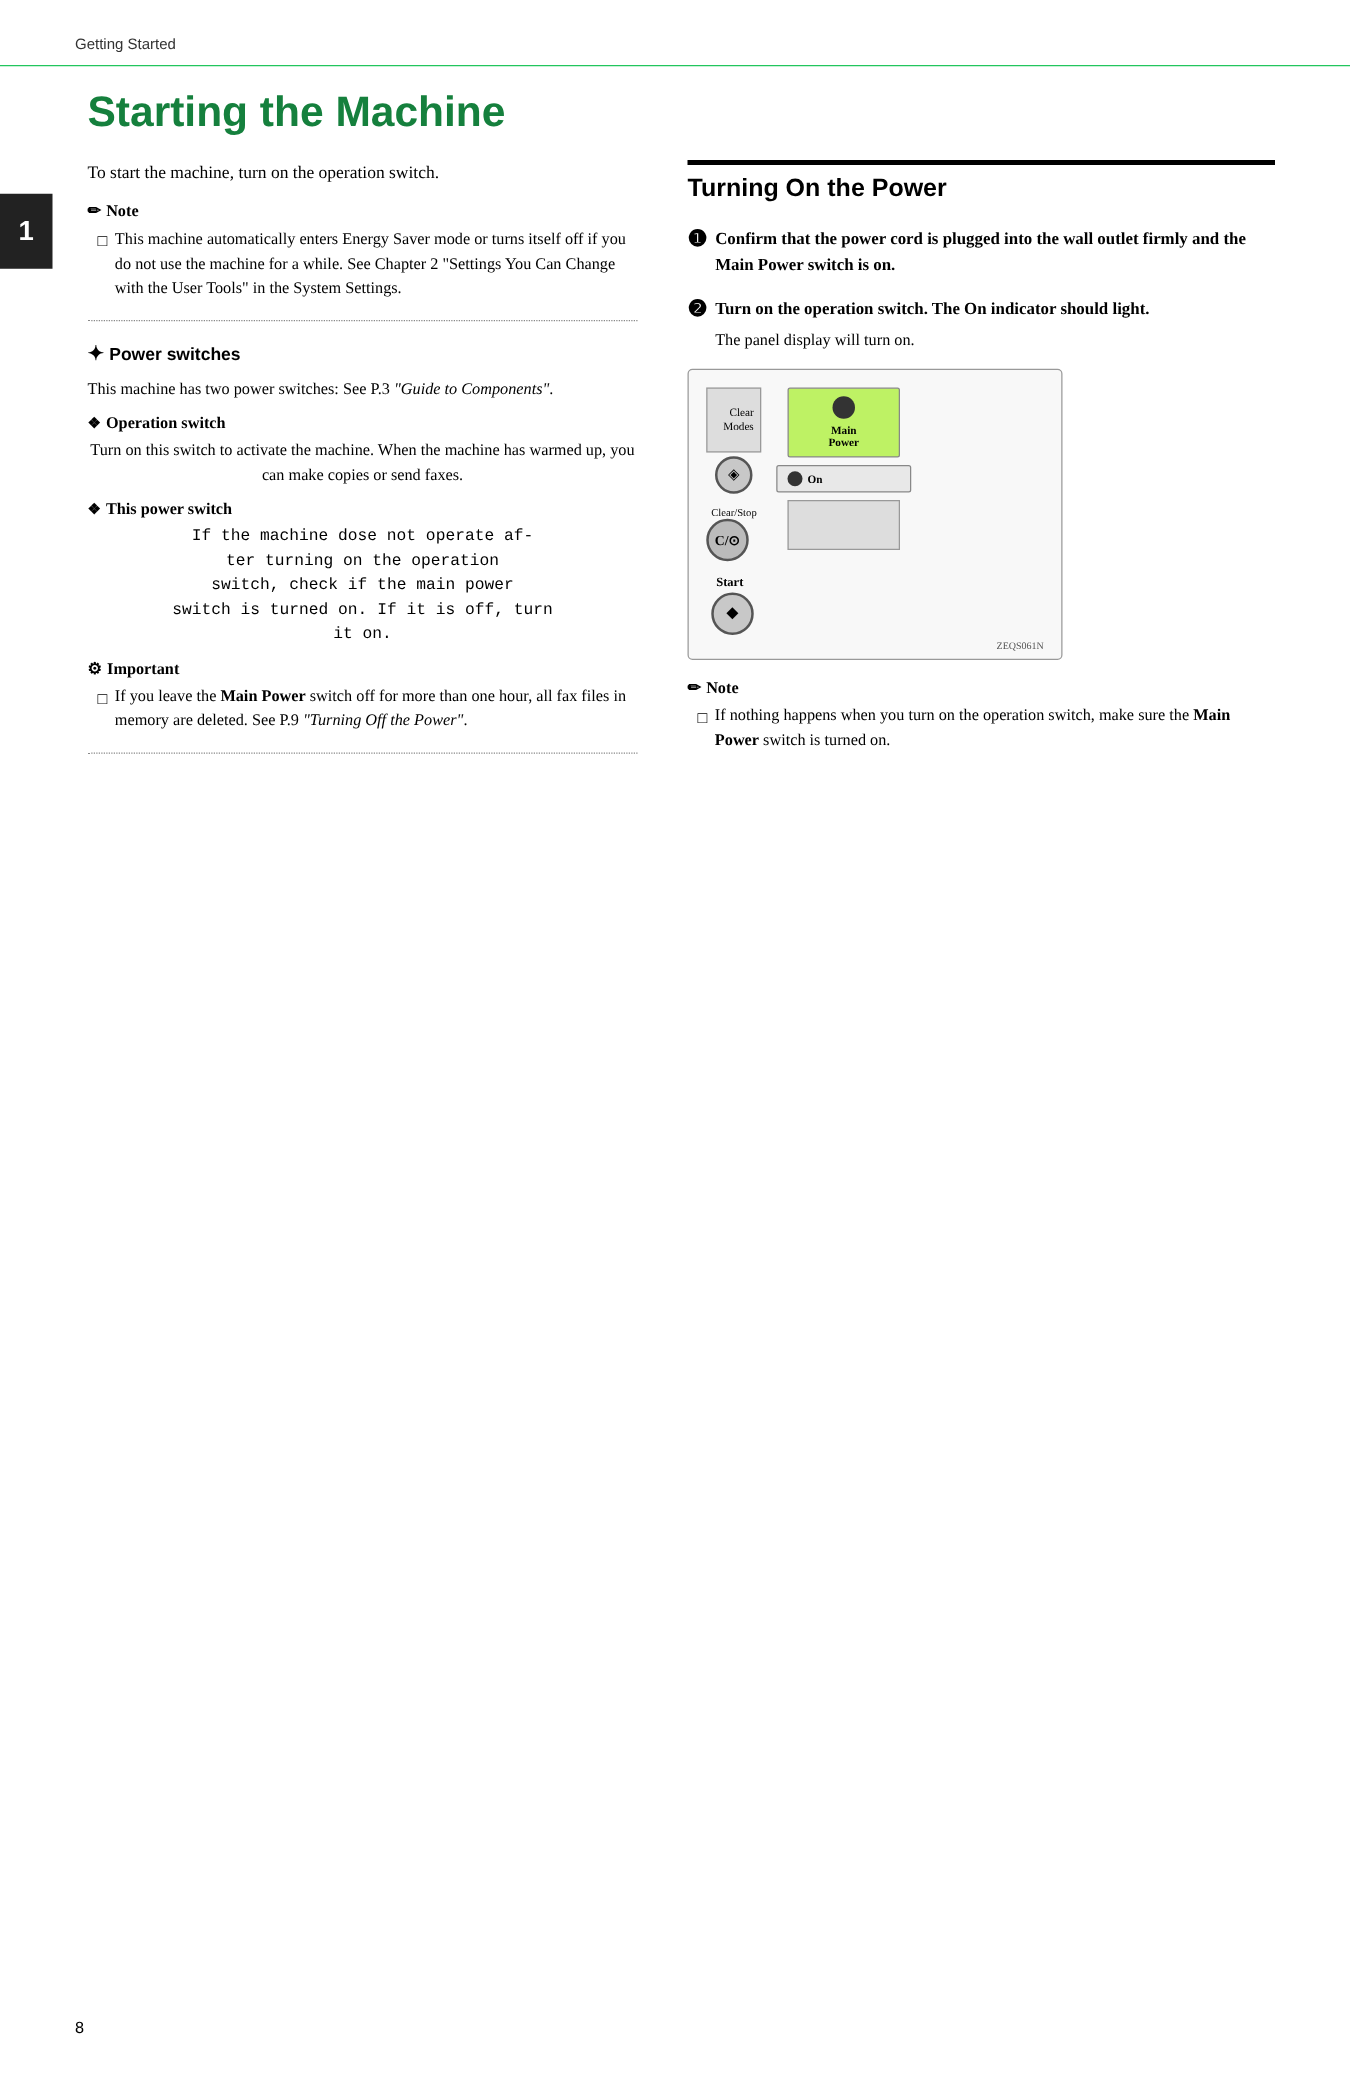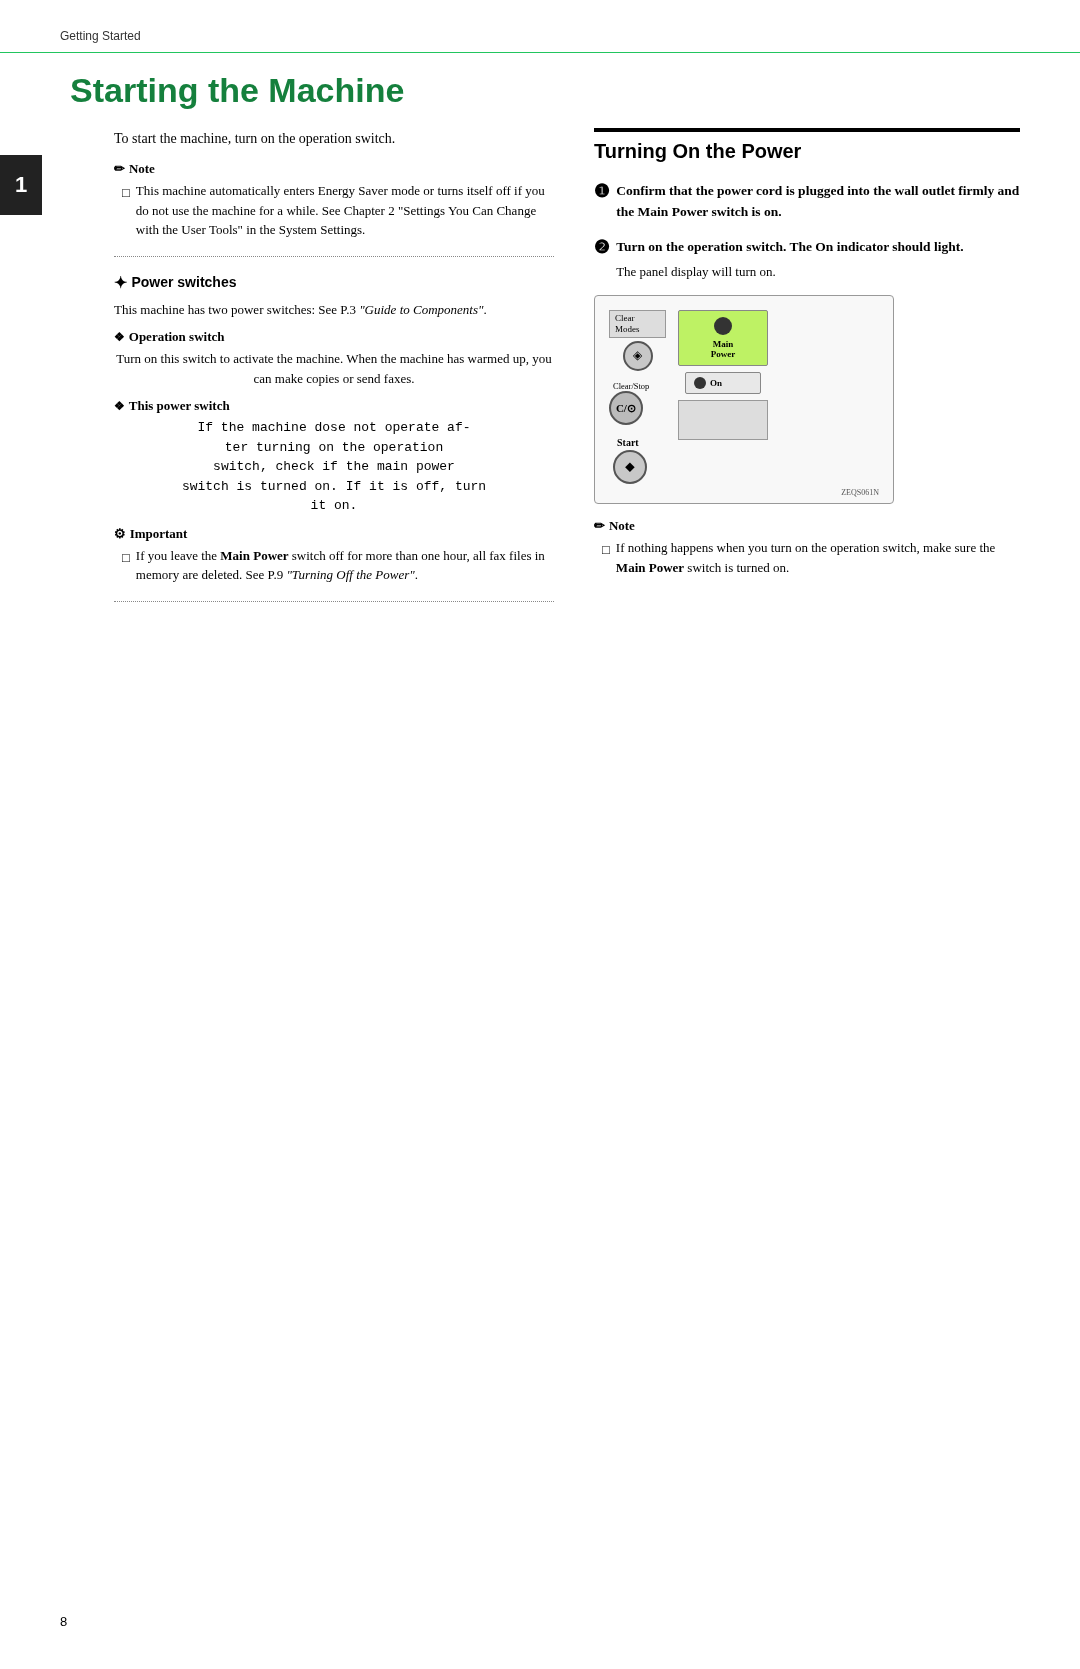--- a/index.html
+++ b/index.html
@@ -62,21 +62,20 @@
       font-family: Arial, sans-serif;
       margin: 18px 0 18px 0;
       color: #15803d;
     }
 
     
     .two-col {
       display: flex;
       gap: 40px;
       align-items: flex-start;
-      margin-left: 44px;
     }
 
     .col-left {
       width: 440px;
       flex-shrink: 0;
     }
 
     .col-right {
       flex: 1;
     }
@@ -283,21 +282,21 @@
       font-size: 9px;
       font-weight: bold;
       text-align: center;
     }
 
     .on-indicator-box {
       border: 1px solid #888;
       padding: 4px 8px;
       background: #e8e8e8;
       border-radius: 2px;
-      width: 76px;
+      width: 108px;
       display: flex;
       align-items: center;
       gap: 4px;
     }
 
     .on-dot {
       width: 12px;
       height: 12px;
       border-radius: 50%;
       background: #333;
@@ -426,21 +425,21 @@
             </div>
           </div>
         </div>
 
         <div class="machine-diagram">
           <div class="diagram-inner">
 
             <div class="left-buttons">
 
               <div style="display:flex;flex-direction:column;align-items:center;margin-bottom:4px;">
-                <div style="font-size:9px;line-height:1.2;text-align:left;border:1px solid #999;background:#ddd;padding:2px 5px;width:57px;">Clear<br>Modes</div>
+                <div style="font-size:9px;line-height:1.2;text-align:right;border:1px solid #999;background:#ddd;padding:14px 5px;width:44px;">Clear<br>Modes</div>
                 <div style="width:30px;height:30px;border-radius:50%;border:2px solid #555;background:#c8c8c8;display:flex;align-items:center;justify-content:center;font-size:12px;margin-top:3px;">◈</div>
               </div>
 
               <div style="display:flex;flex-direction:column;align-items:flex-start;">
                 <span style="font-size:8.5px;line-height:1.2;margin-left:4px;">Clear/Stop</span>
                 <div style="display:flex;align-items:center;gap:4px;">
                   <div style="width:34px;height:34px;border-radius:50%;border:2px solid #555;background:#bbb;display:flex;align-items:center;justify-content:center;font-size:11px;font-weight:bold;">C/⊙</div>
                 </div>
               </div>
 

